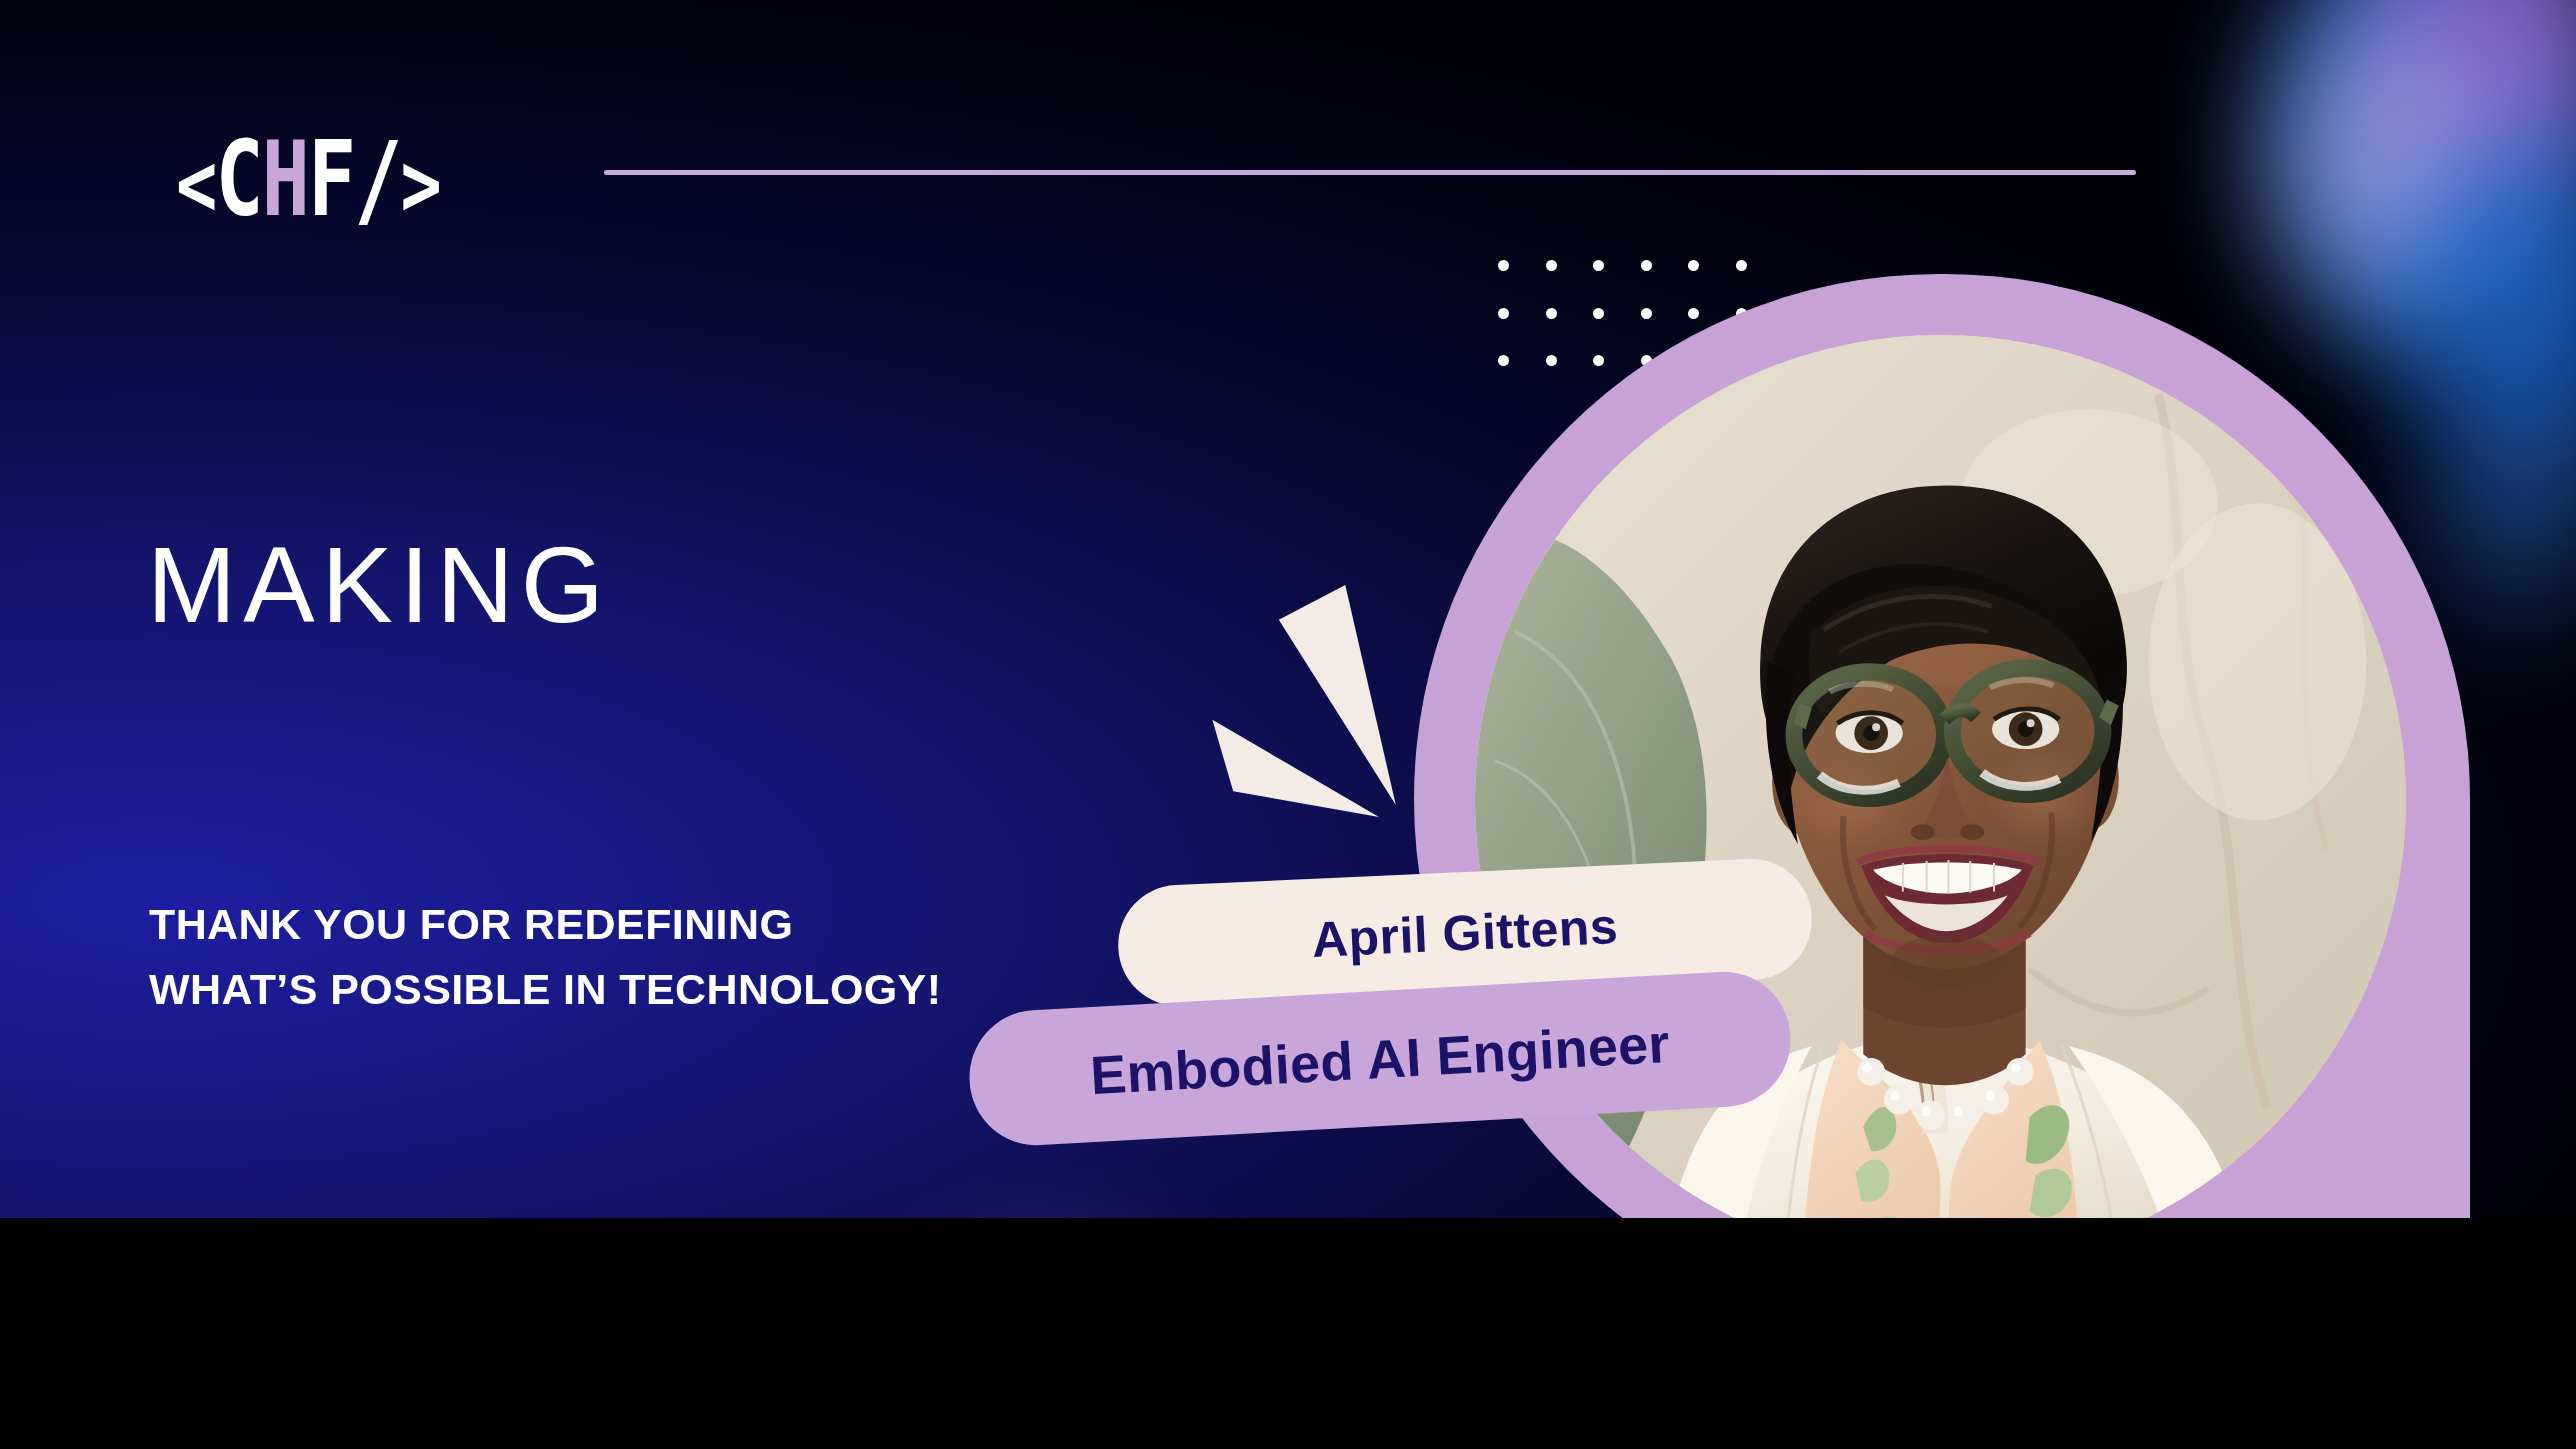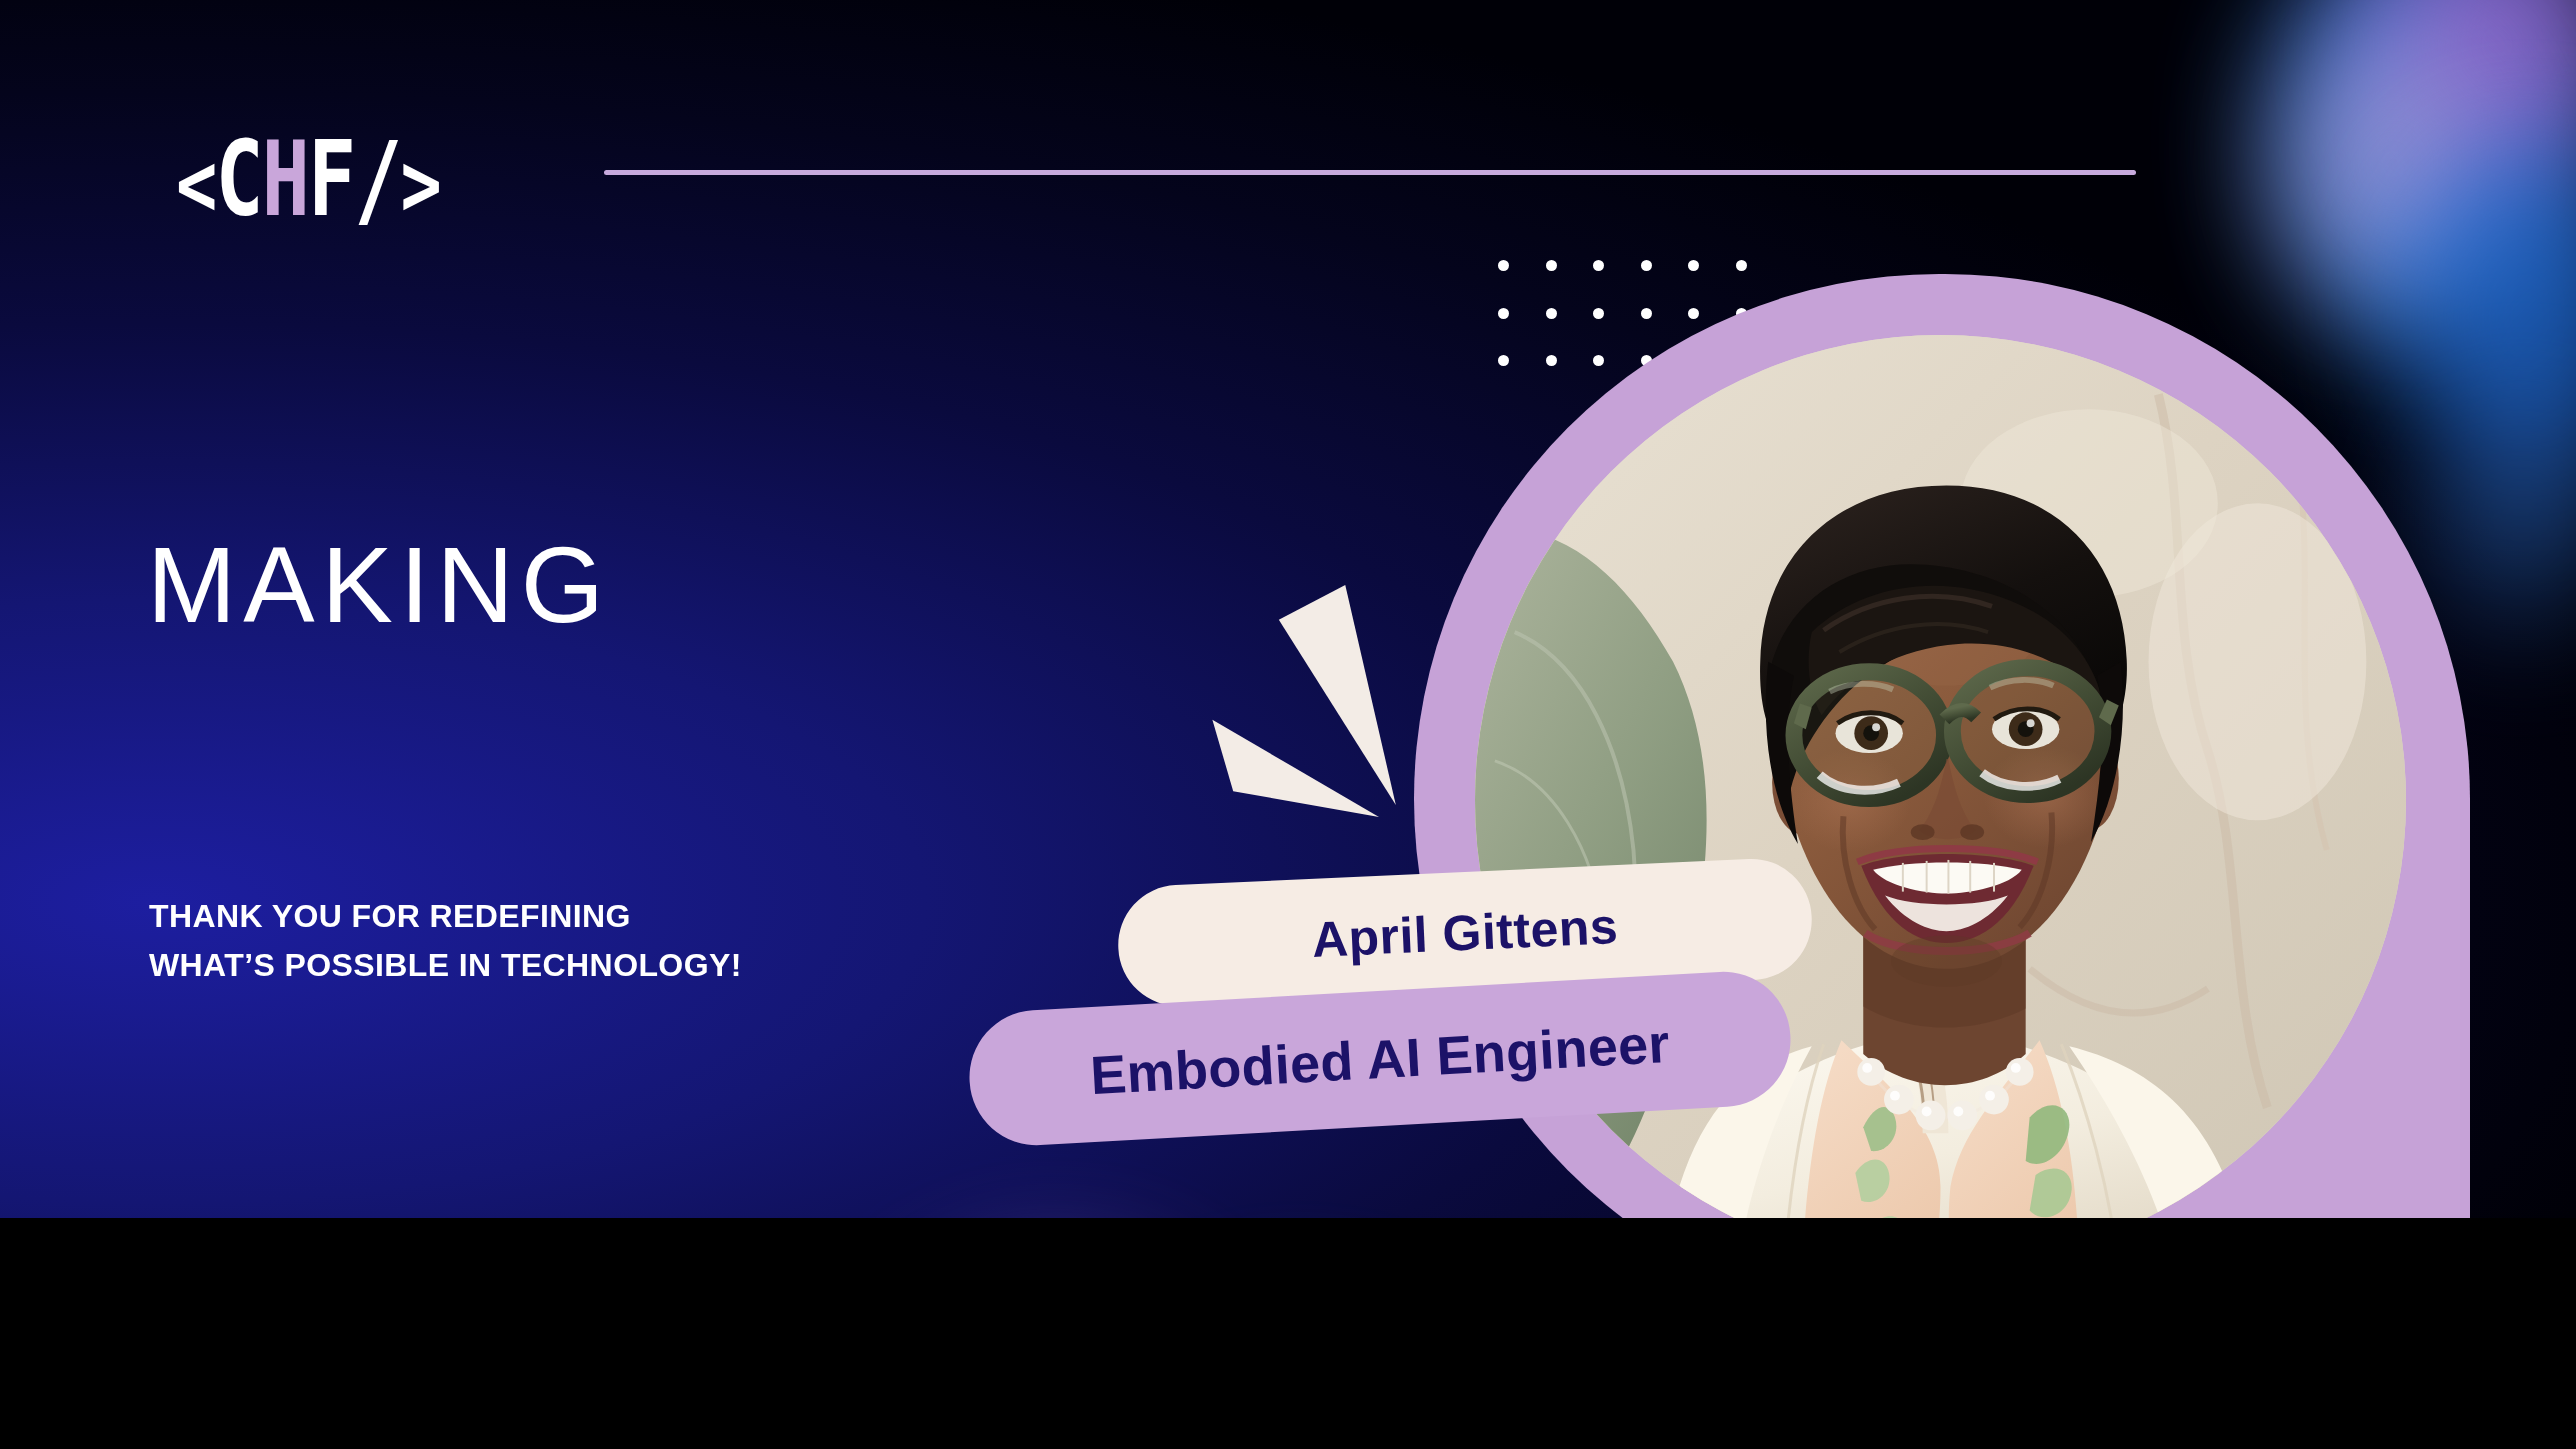--- a/index.html
+++ b/index.html
@@ -54,21 +54,21 @@
     font-size:107px;line-height:1.18;letter-spacing:7px;
     white-space:nowrap;
     margin-top:8px;
   }
   .headline .l2{display:block;}
   .headline .her{color:#c9a6da;}
 
   .subhead{
     position:absolute;left:149px;top:892px;
     color:#ffffff;font-weight:700;
-    font-size:32px;line-height:1.52;letter-spacing:0.4px;
+    font-size:43px;line-height:1.52;letter-spacing:0.4px;
     white-space:nowrap;
   }
 
   
   .dotgrid{position:absolute;}
   .dotgrid .dot{position:absolute;width:11px;height:11px;border-radius:50%;background:#fff;}
   #dots-bottom{left:426px;top:1362px;}
   #dots-top{left:1498px;top:260px;}
 
   

